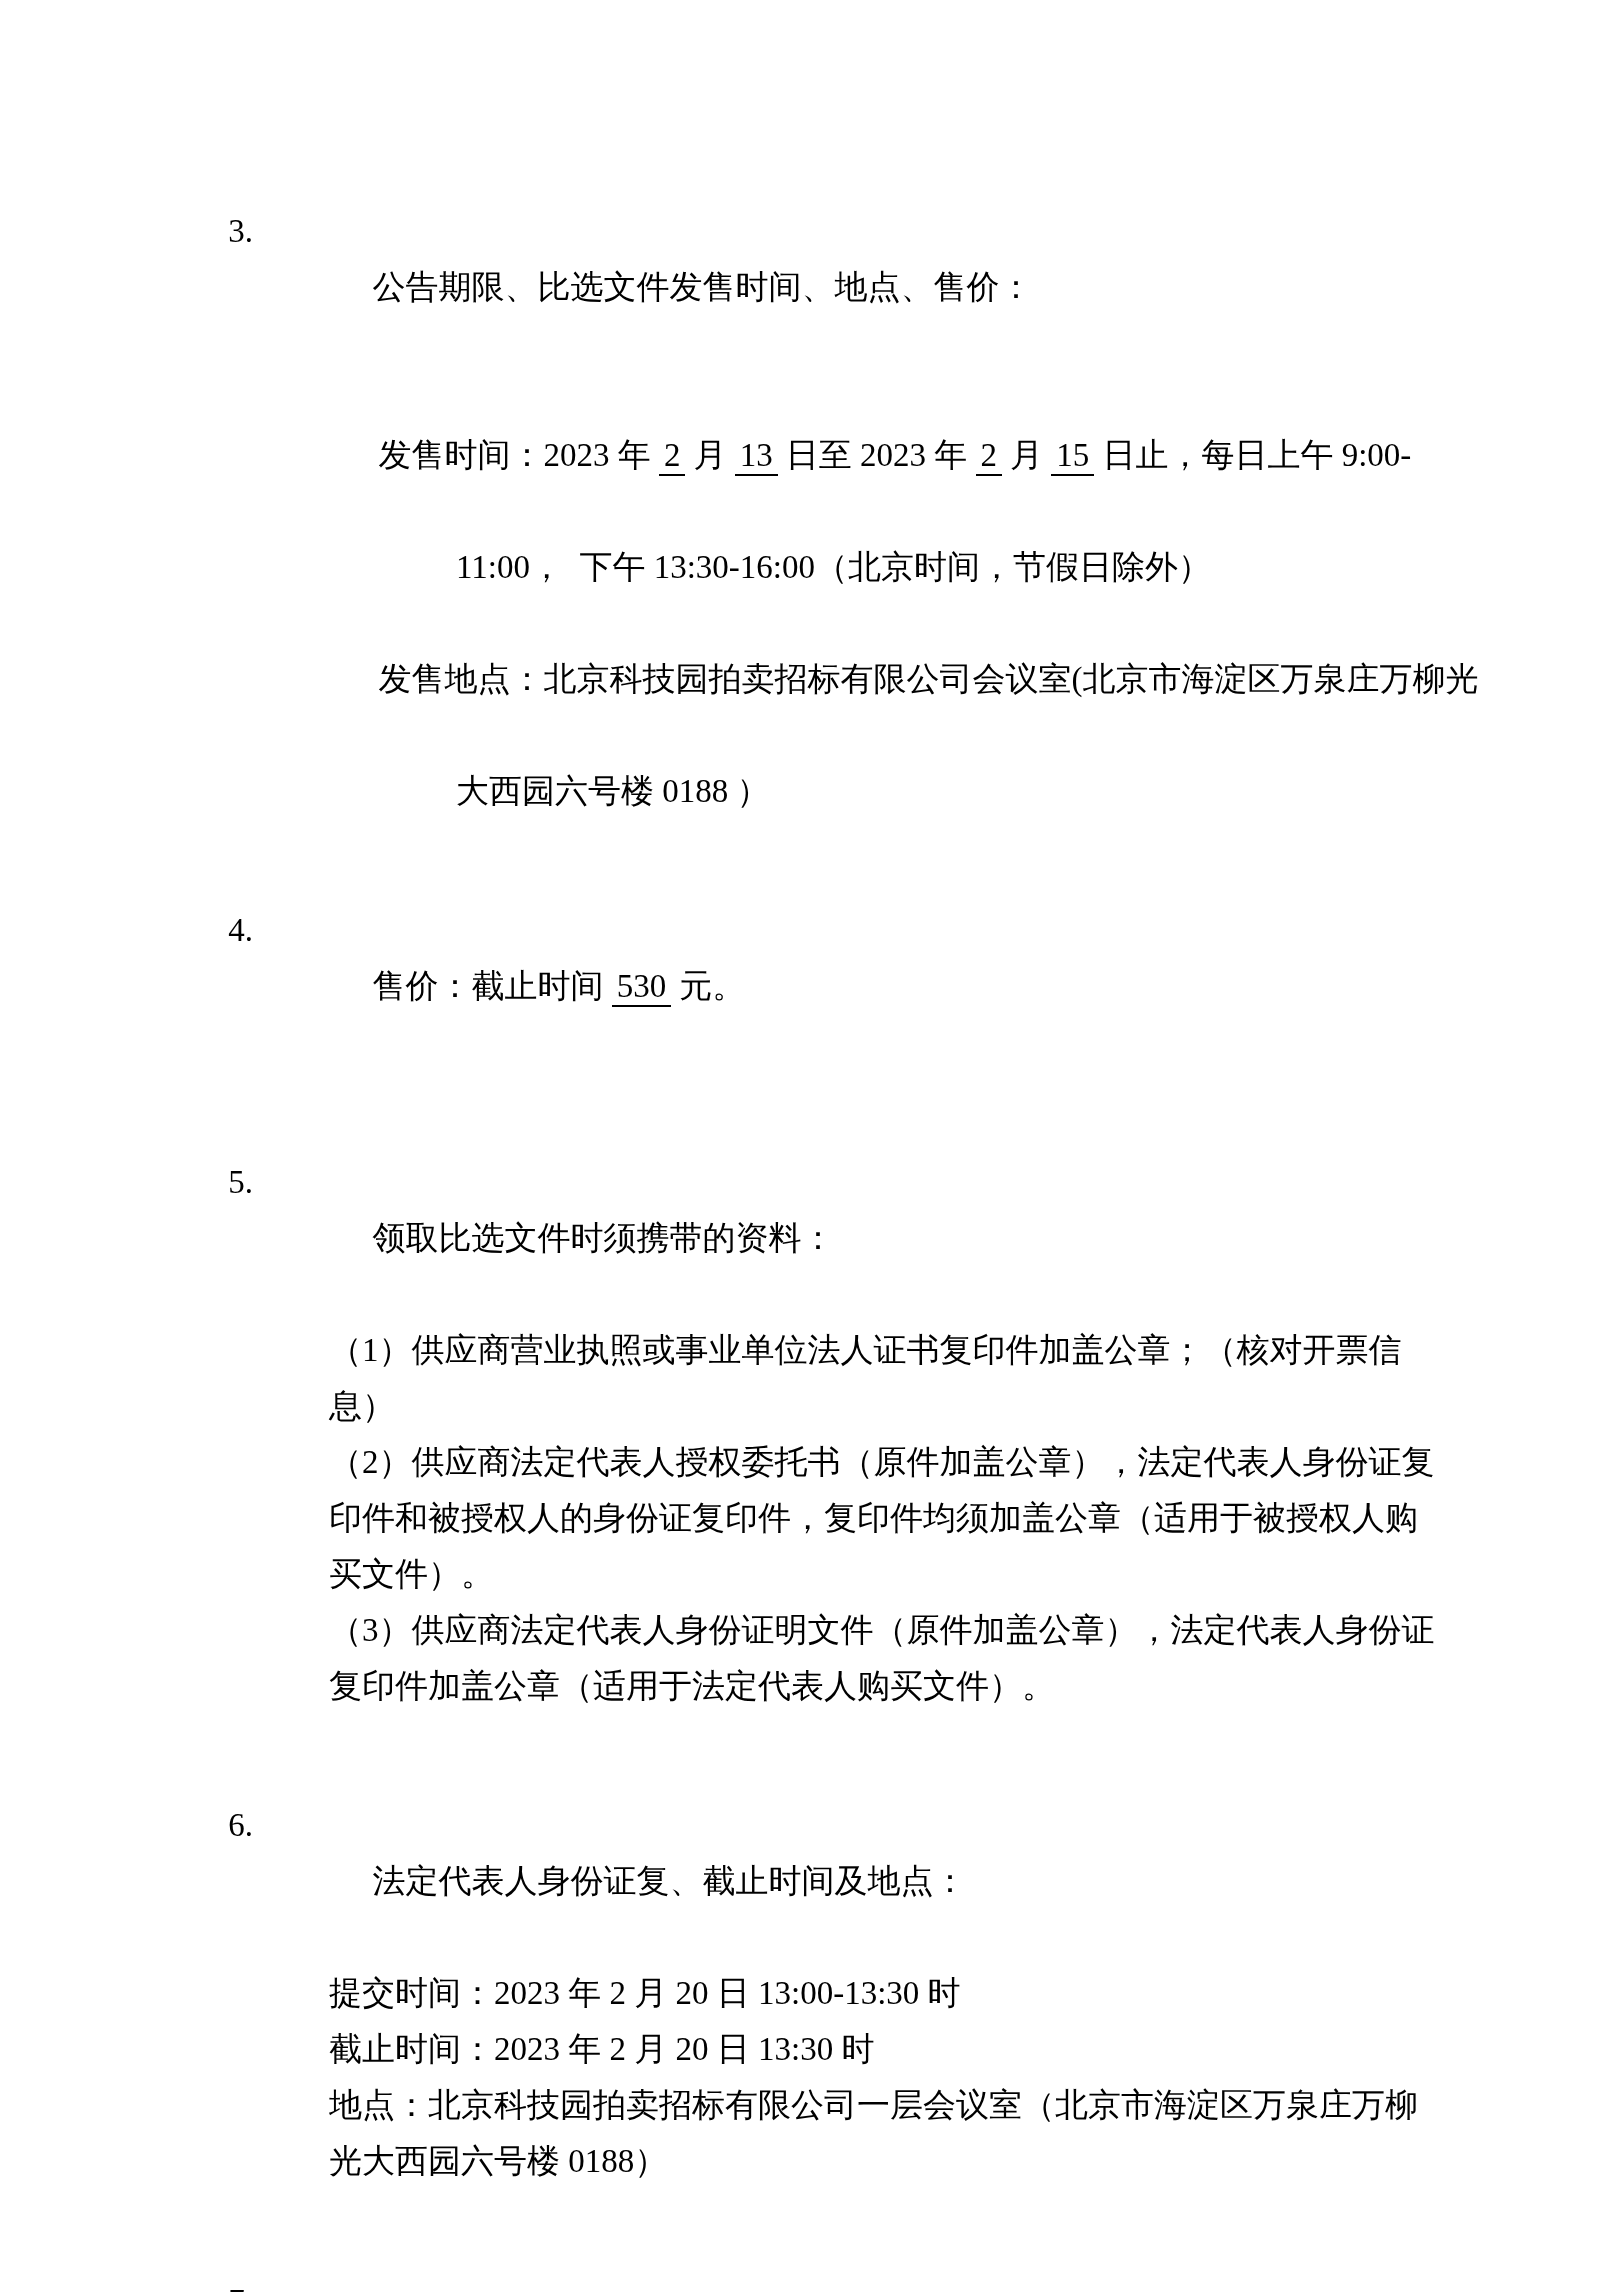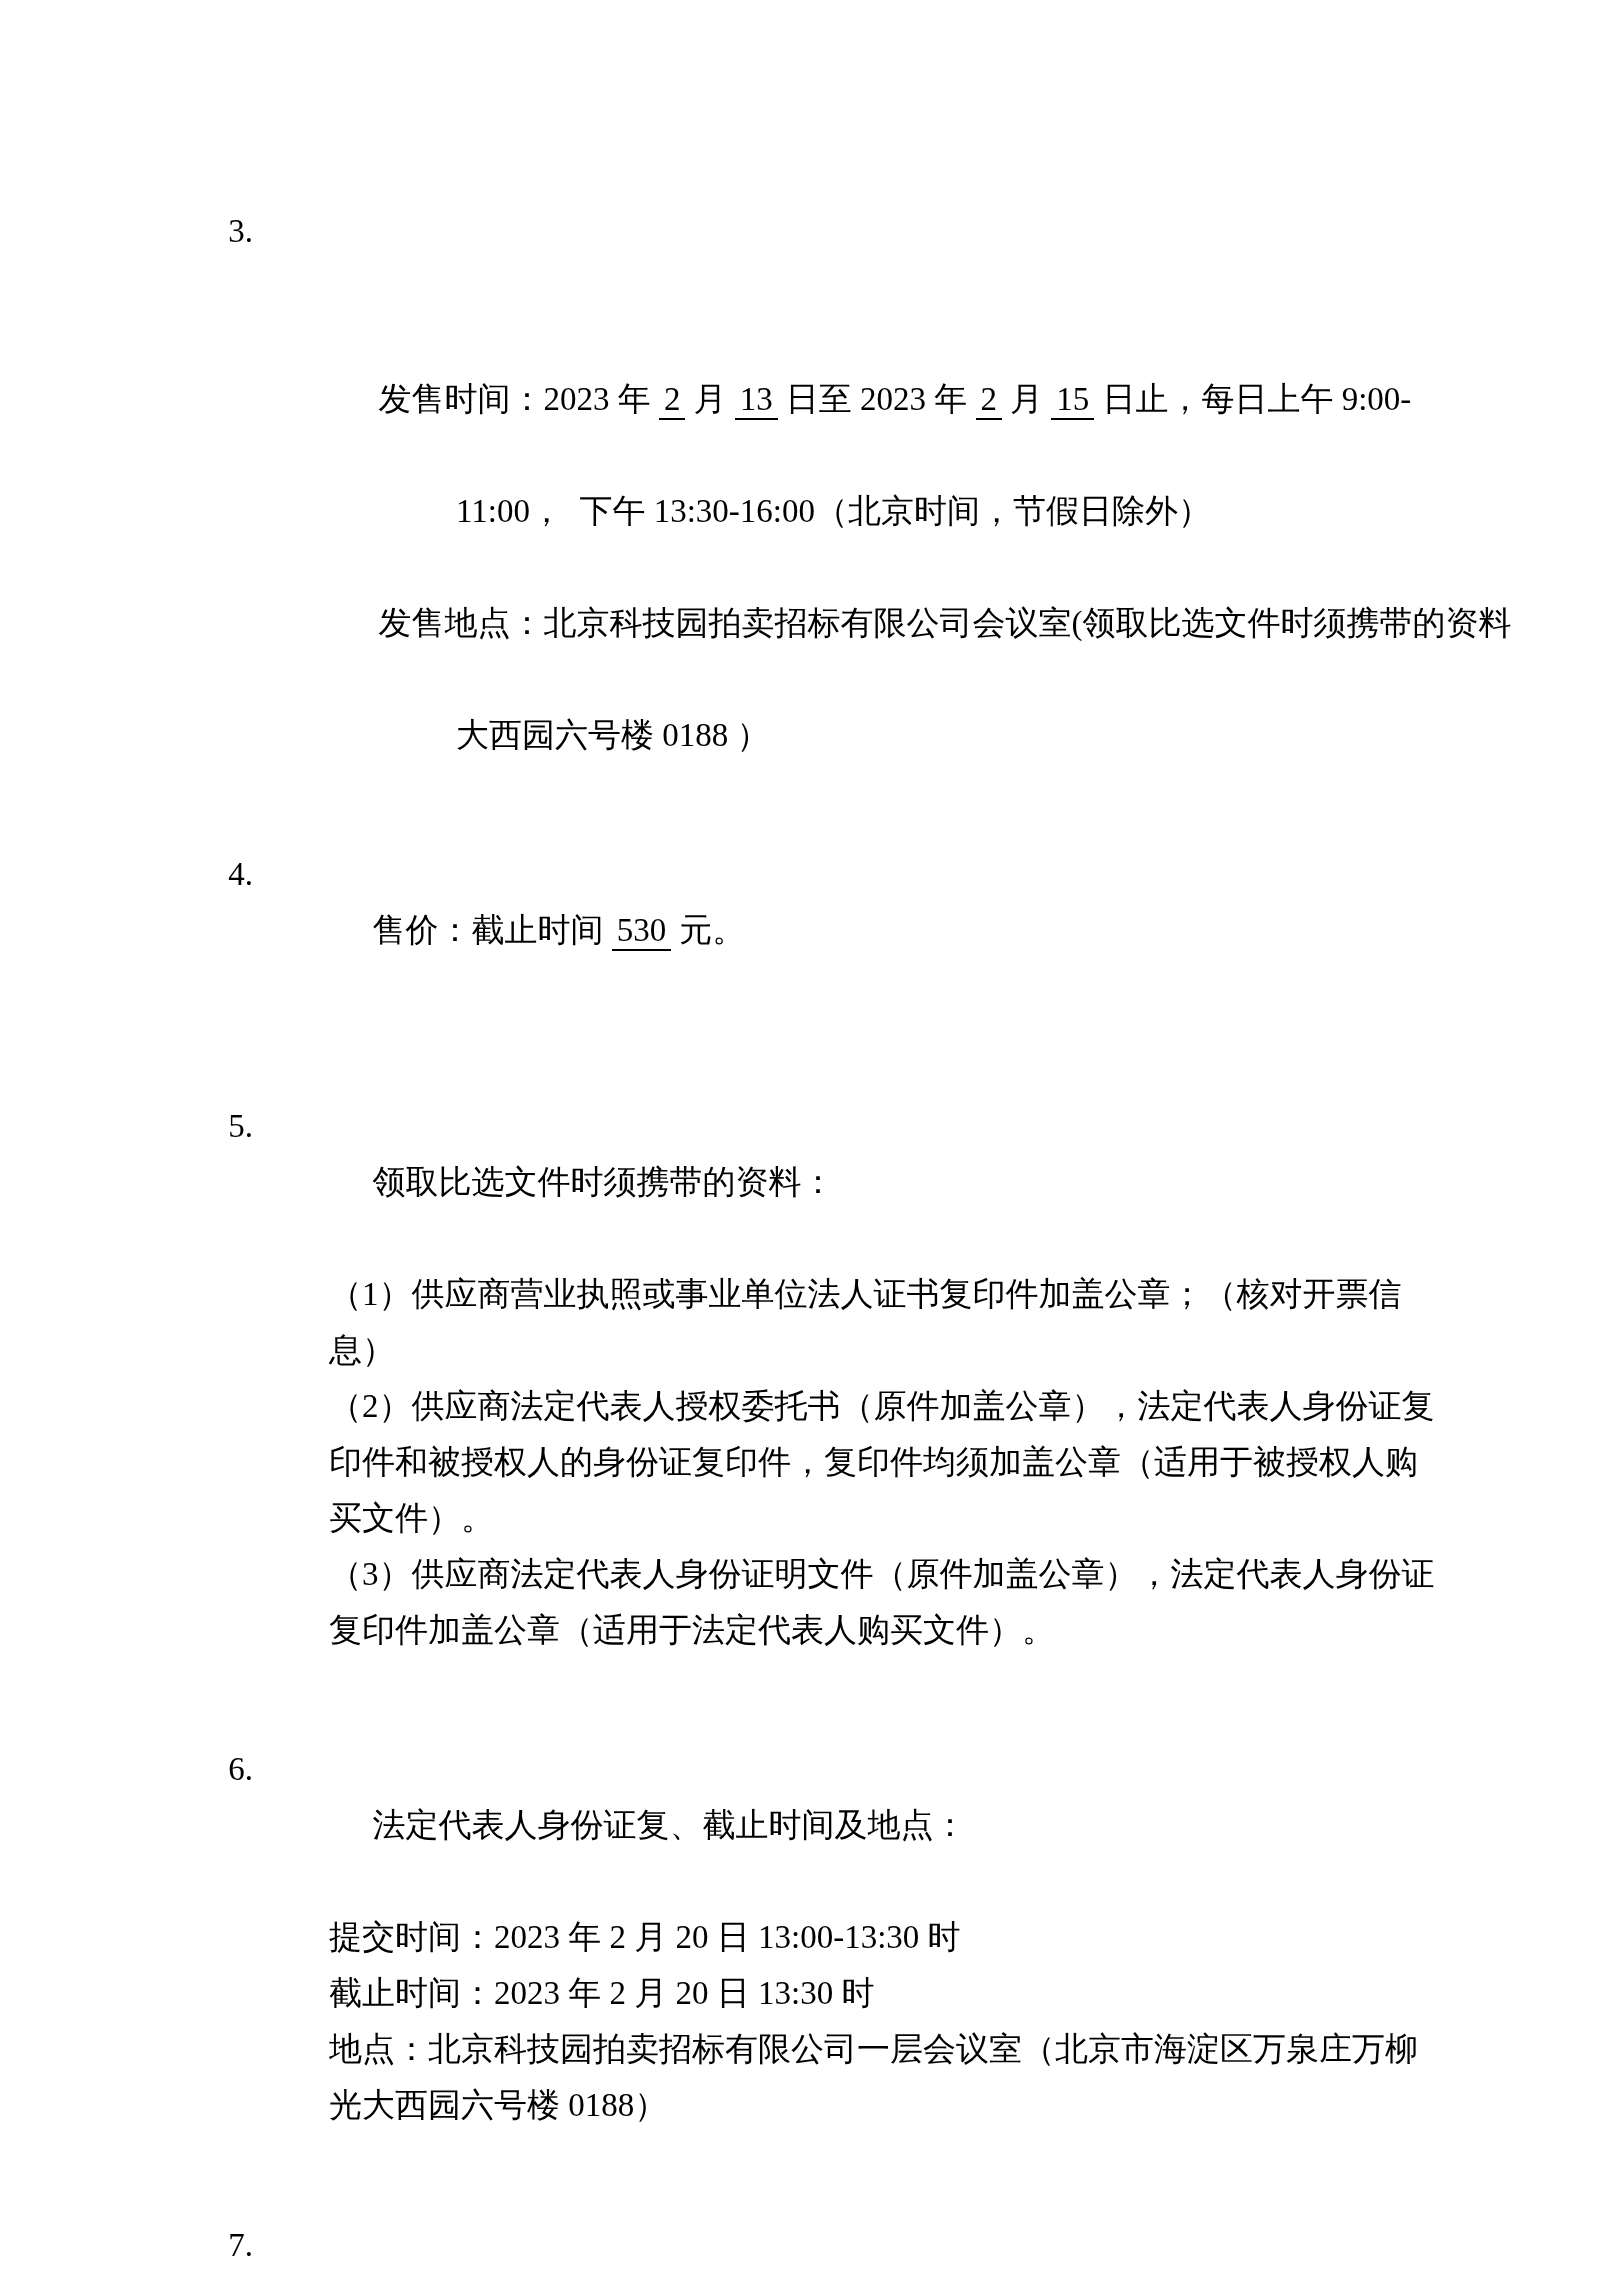--- a/index.html
+++ b/index.html
@@ -30,27 +30,28 @@
   .u { border-bottom: 2px solid #000; padding: 0 4.9px 1px 4.9px; }
 </style>
 </head>
 <body>
 
 <div class="page">
   <div class="content">
 
     <div class="line item">
       <span class="num">3.</span>
+      <span>公告期限、比选文件发售时间、地点、售价：</span>
     </div>
     <div class="line sub">
       <span>发售时间：</span><span>2023 年 </span><span class="u">2</span><span> 月 </span><span class="u">13</span><span> 日至 2023 年 </span><span class="u">2</span><span> 月 </span><span class="u">15</span><span> 日止，每日上午 9:00-</span>
     </div>
     <div class="line cont">11:00，  下午 13:30-16:00（北京时间，节假日除外）</div>
     <div class="line sub">
-      <span>发售地点：</span><span>北京科技园拍卖招标有限公司会议室(领取比选文件时须携带的资料</span>
+      <span>发售地点：</span><span>北京科技园拍卖招标有限公司会议室(北京市海淀区万泉庄万柳光</span>
     </div>
     <div class="line cont">大西园六号楼 0188 ）</div>
 
     <div class="line item gap">
       <span class="num">4.</span>
       <span>售价：截止时间 </span><span class="u">530</span><span> 元。</span>
     </div>
 
     <div class="line item gap">
       <span class="num">5.</span>

